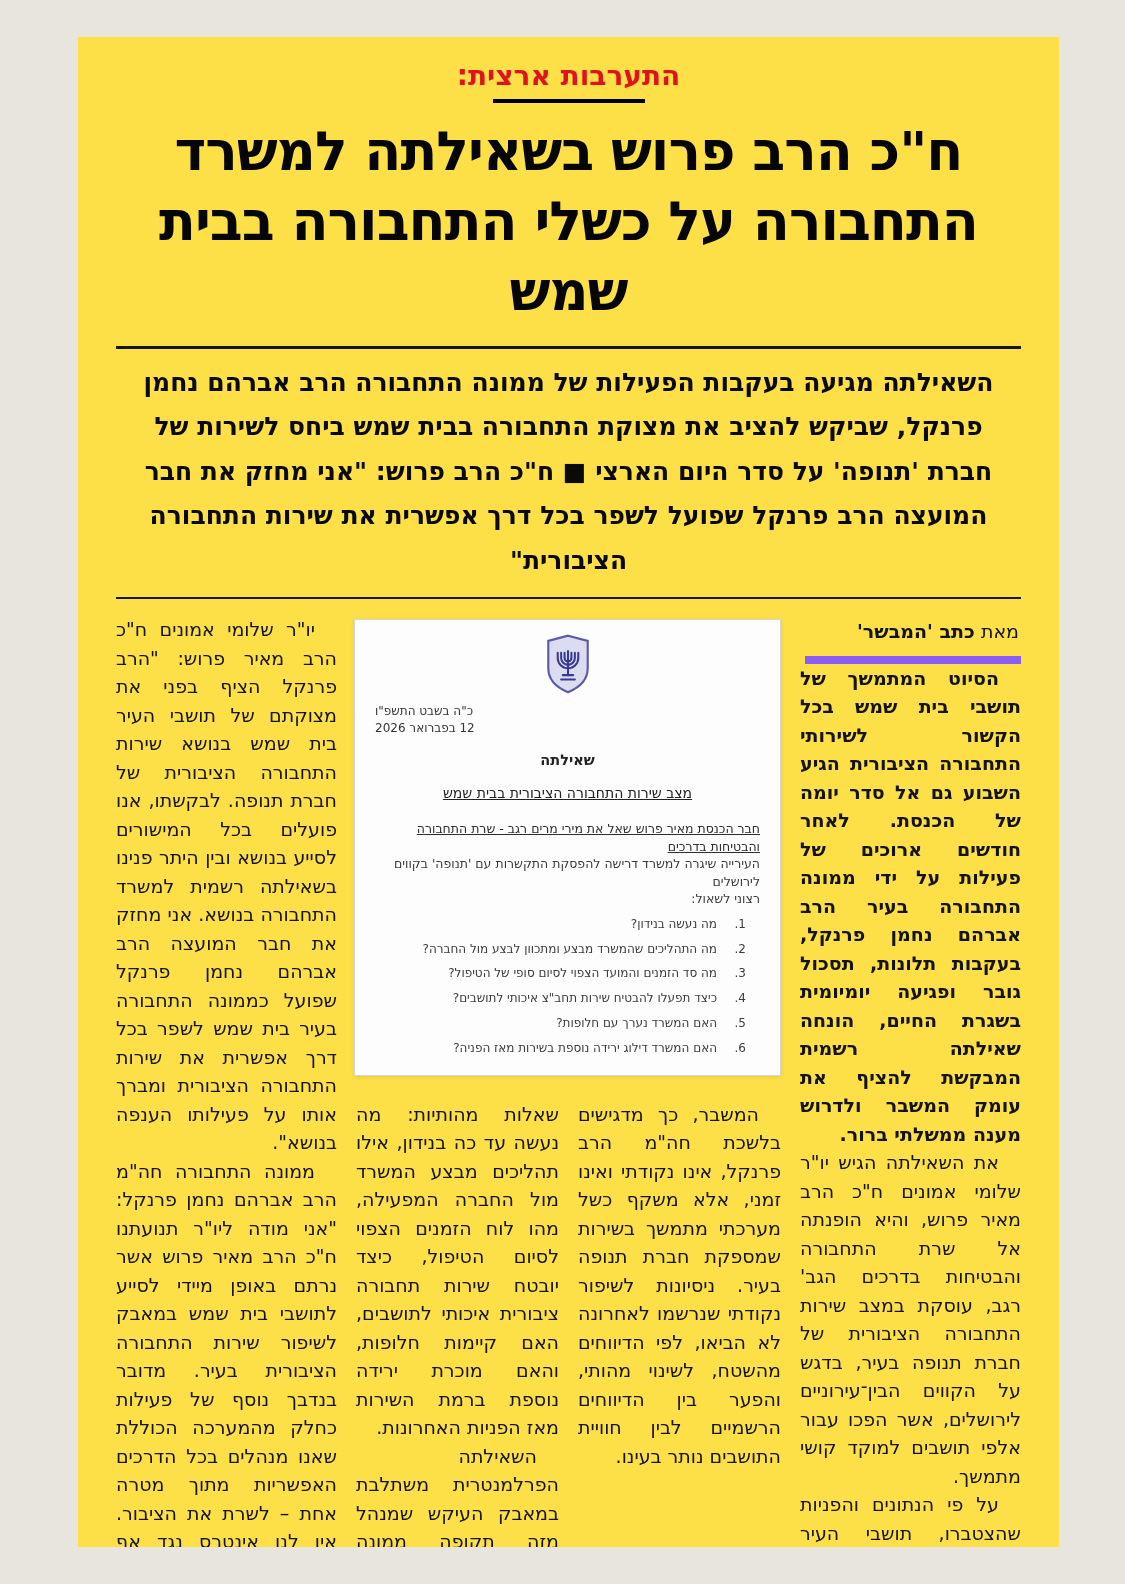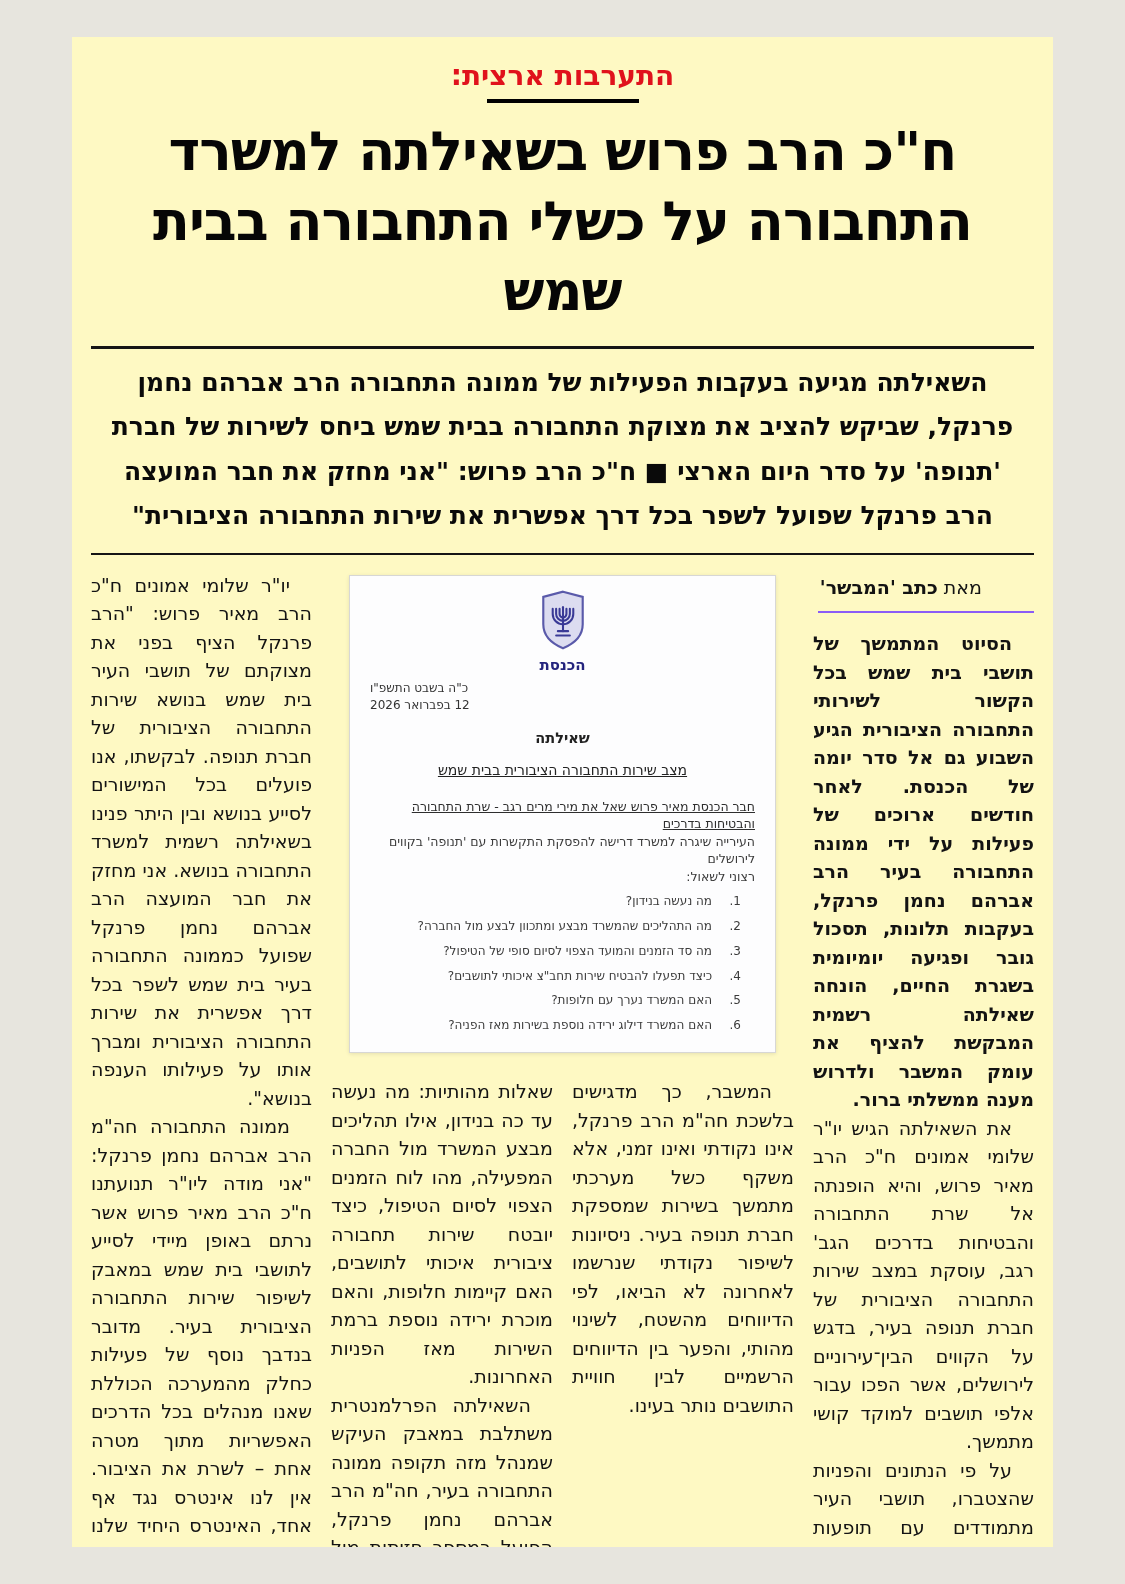--- a/index.html
+++ b/index.html
@@ -4,25 +4,25 @@
 <style>
   html,body { margin:0; padding:0; }
   body {
     width:1125px; height:1584px;
     background:#e7e5de;
     font-family:"DejaVu Sans", sans-serif;
     position:relative;
     overflow:hidden;
   }
   .page-panel {
-    position:absolute; left:72px; top:37px;
+    position:absolute; left:78px; top:37px;
     width:981px; height:1510px;
-    background:#fef9c3;
+    background:#fde047;
     box-sizing:border-box;
-    padding:22px 19px 18px;
+    padding:22px 38px 18px;
     direction:rtl;
     overflow:hidden;
   }
   
   .kicker {
     text-align:center;
     color:#e0121c;
     font-size:28px;
     font-weight:bold;
   }
@@ -56,24 +56,24 @@
     margin-top:16px;
     font-size:19px;
     line-height:1.5;
     color:#131313;
     text-align:justify;
   }
   .col-side { flex:0 0 221px; width:221px; }
   .col-middle { flex:1 1 auto; min-width:0; }
   .byline {
     font-size:19px;
-    text-align:left;
+    text-align:right;
     padding:2px 2px 10px;
-    border-bottom:2px solid #8b5cf6;
-    margin-bottom:16px;
+    border-bottom:8px solid #8b5cf6;
+    margin-bottom:0;
     width:96%;
   }
   .byline .byline-name { font-weight:bold; }
   p.body-par { margin:0; }
   p.body-par.indent { text-indent:22px; }
   p.lead { font-weight:bold; }
   
   .letter {
     width:427px;
     box-sizing:border-box;
@@ -178,21 +178,20 @@
             <g stroke="#3a3a96" stroke-width="2.4" fill="none" stroke-linecap="round">
               <path d="M18 22 V28 A12 12 0 0 0 42 28 V22"></path>
               <path d="M22 22 V28 A8 8 0 0 0 38 28 V22"></path>
               <path d="M26 22 V28 A4 4 0 0 0 34 28 V22"></path>
               <line x1="30" y1="20" x2="30" y2="48"></line>
               <line x1="24" y1="48" x2="36" y2="48"></line>
               <line x1="22" y1="53" x2="38" y2="53"></line>
             </g>
           </svg>
         </div>
-        <div class="knesset-label">הכנסת</div>
         <div class="letter-date">
           <div>כ"ה בשבט התשפ"ו</div>
           <div>12 בפברואר 2026</div>
         </div>
         <div class="letter-doctype">שאילתה</div>
         <div class="letter-subject">מצב שירות התחבורה הציבורית בבית שמש</div>
         <div class="letter-addressed">חבר הכנסת מאיר פרוש שאל את מירי מרים רגב - שרת התחבורה והבטיחות בדרכים</div>
         <div class="letter-intro">העירייה שיגרה למשרד דרישה להפסקת התקשרות עם 'תנופה' בקווים לירושלים</div>
         <div class="letter-q-label">רצוני לשאול:</div>
         <div class="q-item">

